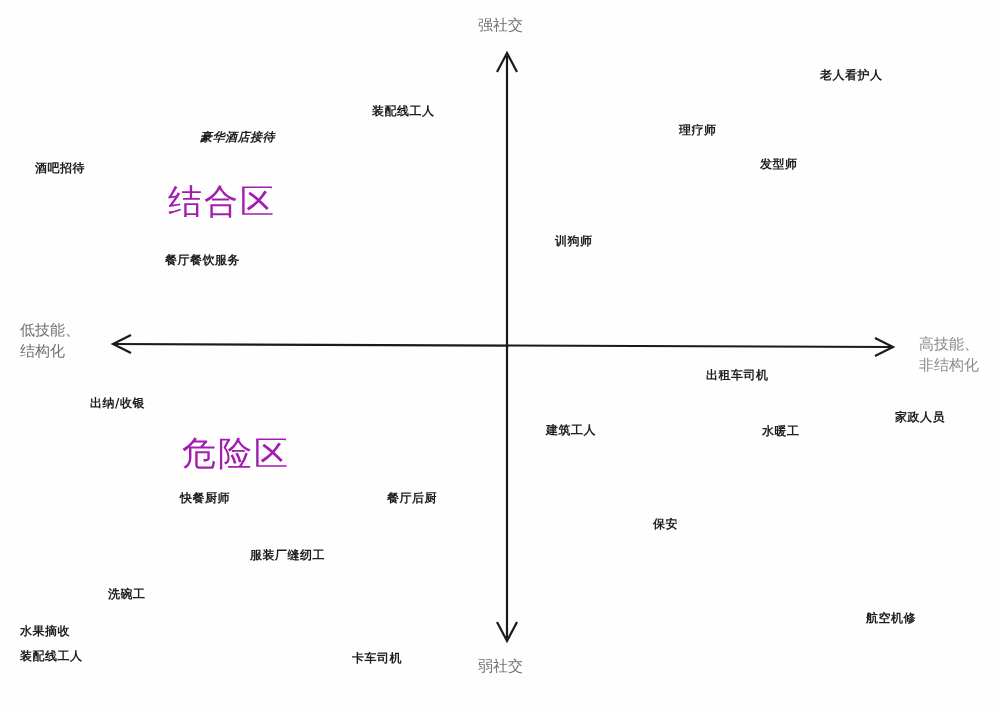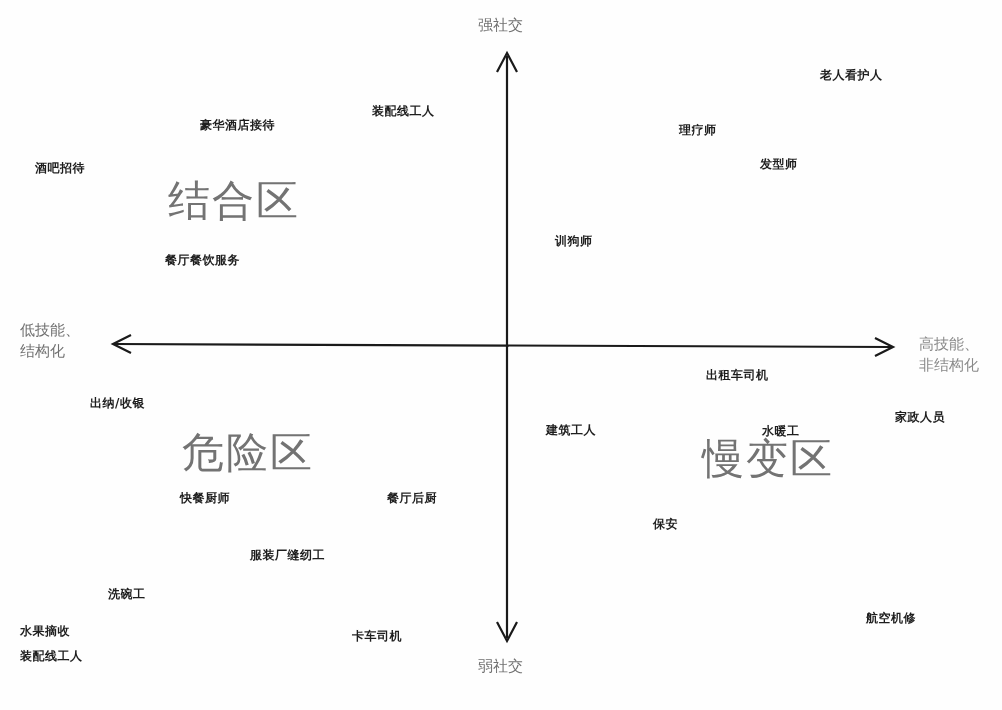--- a/index.html
+++ b/index.html
@@ -4,21 +4,21 @@
   <style>
     html, body { margin: 0; padding: 0; background: #ffffff; }
     body { width: 1002px; height: 710px; position: relative; overflow: hidden;
            font-family: "DejaVu Sans", "Liberation Sans", sans-serif; }
     .canvas { position: absolute; left: 0; top: 0; width: 1002px; height: 710px; background: #fefefe; }
     svg.axes { position: absolute; left: 0; top: 0; }
     .lbl { position: absolute; white-space: nowrap; color: #1e1e1e; font-size: 12px;
            font-weight: bold; line-height: 20px; letter-spacing: 0.5px; }
     .axis-lbl { position: absolute; white-space: nowrap; color: #707070; font-size: 15px;
                 line-height: 21px; }
-    .zone { position: absolute; white-space: nowrap; color: #737373; font-size: 42px;
+    .zone { position: absolute; white-space: nowrap; color: #a21caf; font-size: 34px;
             line-height: 46px; letter-spacing: 2px; }
   </style>
 </head>
 <body>
 
 <div class="canvas">
 
   <svg class="axes" width="1002" height="710" viewBox="0 0 1002 710">
 
     <g>
@@ -40,38 +40,37 @@
     <div>低技能、</div>
     <div>结构化</div>
   </div>
   <div class="axis-lbl" style="left:919px; top:334px; color:#8a8a8a;text-align:center;">
     <div>高技能、</div>
     <div>非结构化</div>
   </div>
 
   <div class="zone" style="left:168px; top:178px;">结合区</div>
   <div class="zone" style="left:182px; top:430px;">危险区</div>
-  <div class="zone" style="left:702px; top:436px;">慢变区</div>
 
   <div class="lbl" style="left:820px; top:65px;">老人看护人</div>
   <div class="lbl" style="left:372px; top:101px;">装配线工人</div>
-  <div class="lbl" style="left:200px; top:115px;">豪华酒店接待</div>
+  <div class="lbl" style="left:200px; top:127px;font-style:italic;">豪华酒店接待</div>
   <div class="lbl" style="left:679px; top:120px;">理疗师</div>
   <div class="lbl" style="left:35px; top:158px;">酒吧招待</div>
   <div class="lbl" style="left:760px; top:154px;">发型师</div>
   <div class="lbl" style="left:555px; top:231px;">训狗师</div>
   <div class="lbl" style="left:165px; top:250px;">餐厅餐饮服务</div>
   <div class="lbl" style="left:706px; top:365px;">出租车司机</div>
   <div class="lbl" style="left:90px; top:393px;">出纳/收银</div>
   <div class="lbl" style="left:895px; top:407px;">家政人员</div>
   <div class="lbl" style="left:546px; top:420px;">建筑工人</div>
   <div class="lbl" style="left:762px; top:421px;">水暖工</div>
   <div class="lbl" style="left:180px; top:488px;">快餐厨师</div>
   <div class="lbl" style="left:387px; top:488px;">餐厅后厨</div>
   <div class="lbl" style="left:653px; top:514px;">保安</div>
   <div class="lbl" style="left:250px; top:545px;">服装厂缝纫工</div>
   <div class="lbl" style="left:108px; top:584px;">洗碗工</div>
   <div class="lbl" style="left:866px; top:608px;">航空机修</div>
   <div class="lbl" style="left:20px; top:621px;text-align:right;">水果摘收</div>
-  <div class="lbl" style="left:352px; top:626px;">卡车司机</div>
+  <div class="lbl" style="left:352px; top:648px;">卡车司机</div>
   <div class="lbl" style="left:20px; top:646px;">装配线工人</div>
 
 </div>
 
 </body></html>

